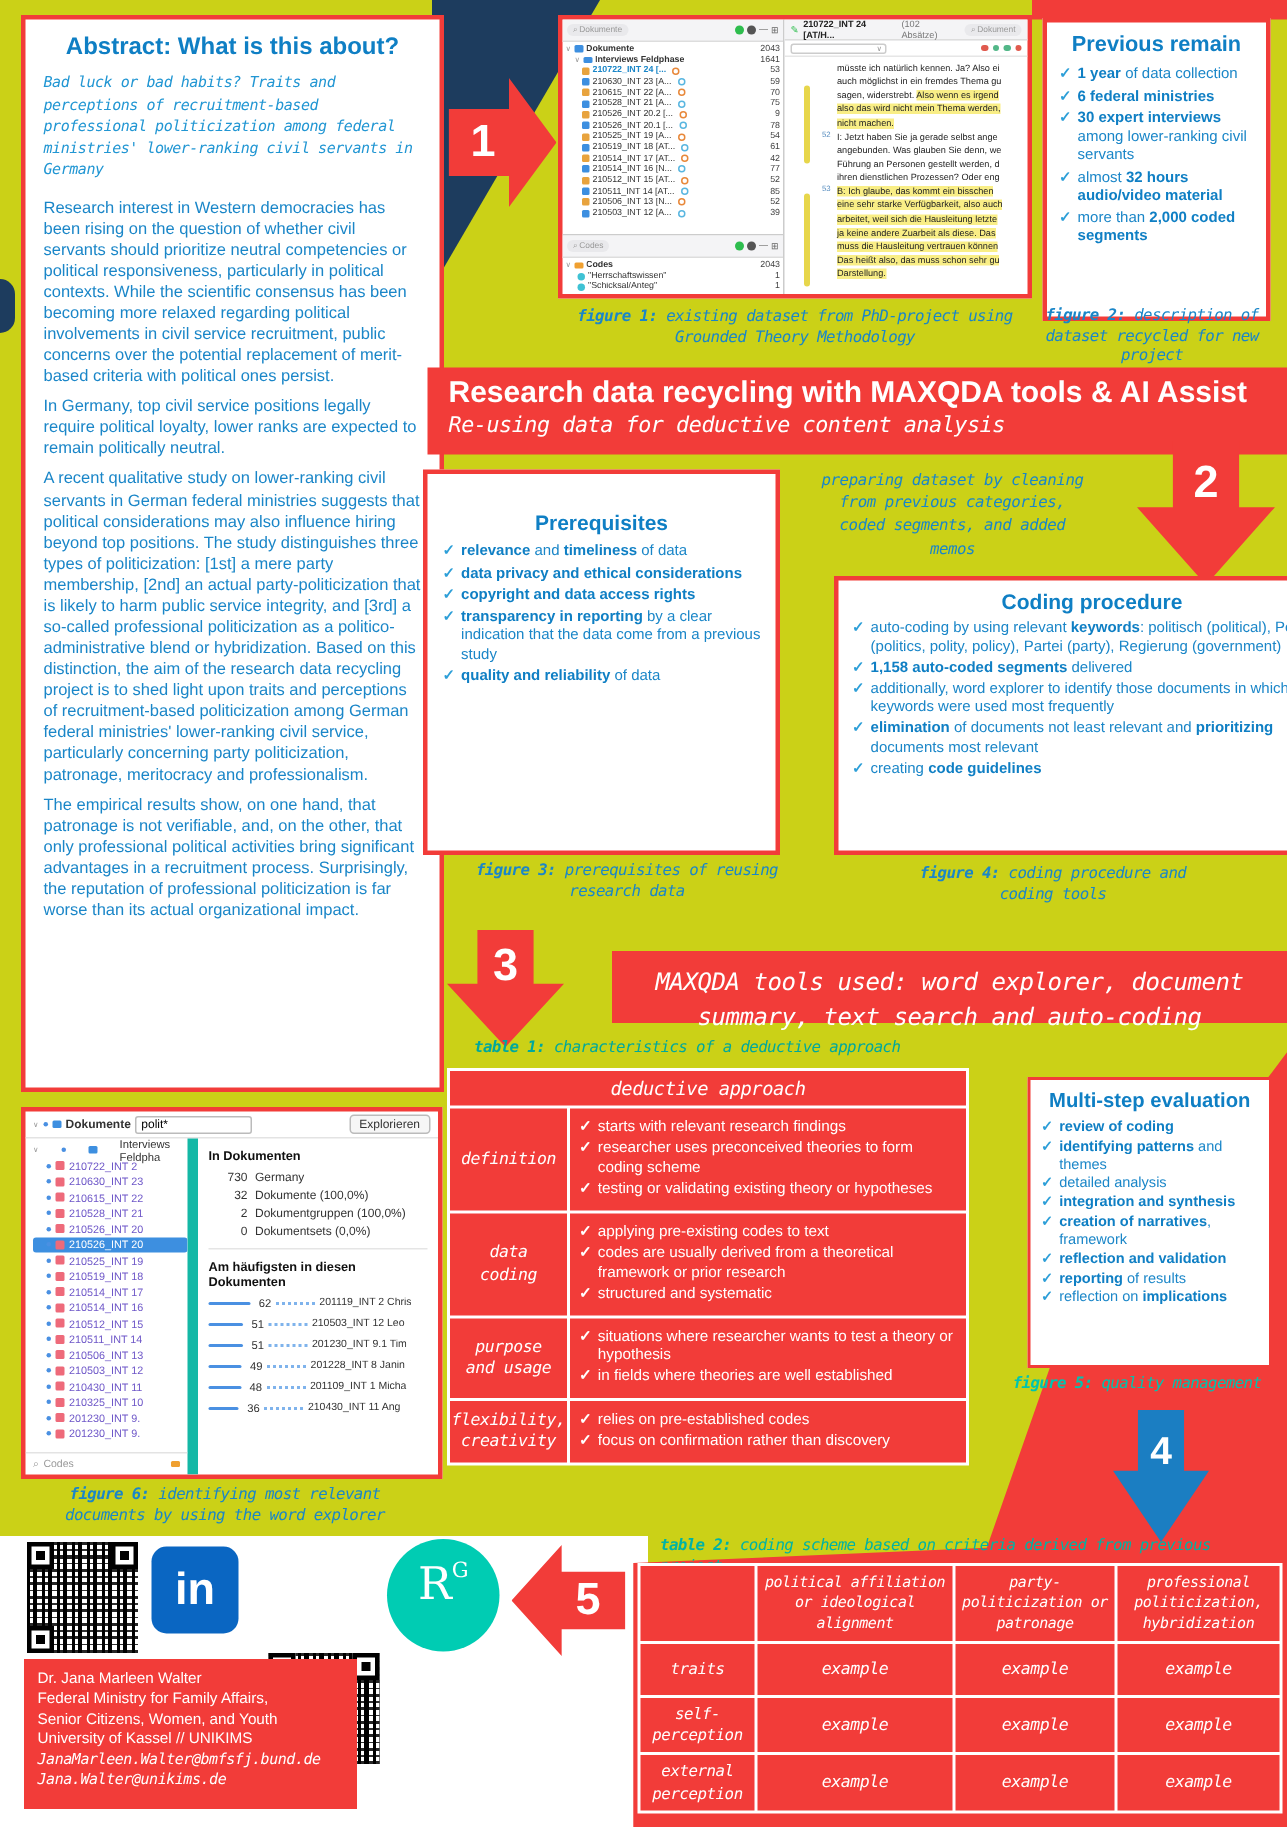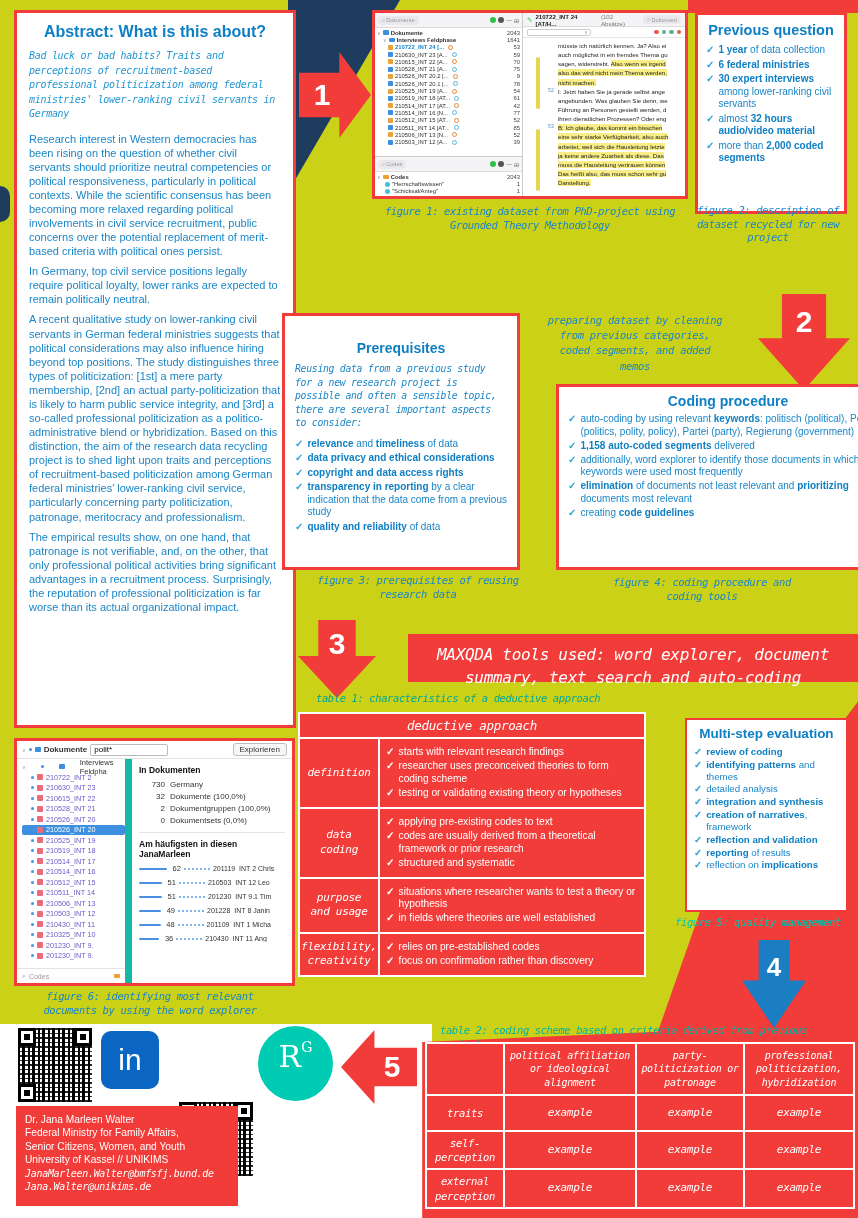--- a/index.html
+++ b/index.html
@@ -28,21 +28,21 @@
   .ar-right{clip-path:polygon(0 24%,56% 24%,56% 0,100% 50%,56% 100%,56% 76%,0 76%)}
   .ar-left{clip-path:polygon(100% 24%,44% 24%,44% 0,0 50%,44% 100%,44% 76%,100% 76%)}
   .arrow1{left:299px;top:52px;width:72px;height:86px;padding-right:26px}
   .arrow2{left:758px;top:294px;width:92px;height:96px;padding-bottom:40px}
   .arrow3{left:298px;top:620px;width:78px;height:78px;padding-bottom:30px}
   .arrow4{left:742px;top:940px;width:64px;height:88px;background:var(--arrowBlue);padding-bottom:34px;font-size:26px}
   .arrow5{left:341px;top:1030px;width:76px;height:74px;padding-left:26px}
 
   
   .cap{font-family:"DejaVu Sans Mono",monospace;font-style:italic;color:var(--blue);font-size:10.5px;line-height:1.3;text-align:center;letter-spacing:-0.4px}
-  .cap .cl{font-weight:normal}
+  .cap .cl{font-weight:bold}
   .cap-fig1{left:375px;top:205px;width:310px}
   .cap-fig2{left:682px;top:204px;width:172px}
   .cap-fig3{left:312px;top:574px;width:212px}
   .cap-fig4{left:594px;top:576px;width:216px}
   .cap-t1{left:316px;top:692px;width:346px;text-align:left;color:var(--teal)}
   .cap-fig5{left:662px;top:916px;width:192px;color:var(--tealBright)}
   .cap-fig6{left:24px;top:990px;width:252px}
   .cap-t2{left:440px;top:1024px;width:414px;text-align:left;color:#00b3a4}
 
   
@@ -173,21 +173,21 @@
   .bname{white-space:nowrap;overflow:hidden;font-size:7px}
 
   
   .qr{width:74px;height:74px;background-color:#fff;position:relative;
       background-image:repeating-linear-gradient(0deg,rgba(0,0,0,.85) 0 2px,transparent 2px 5px,rgba(0,0,0,.8) 5px 6px,transparent 6px 9px),
       repeating-linear-gradient(90deg,#000 0 2px,#fff 2px 4px,#000 4px 7px,#fff 7px 10px)}
   .qr1{left:18px;top:1028px}.qr2{left:179px;top:1028px}
   .fm{position:absolute;width:18px;height:18px;border:3px solid #000;background:#fff}
   .fm::after{content:"";position:absolute;left:3px;top:3px;width:6px;height:6px;background:#000}
   .fm.tl{left:0;top:0}.fm.tr{right:0;top:0}.fm.bl2{left:0;bottom:0}
-  .liicon{left:101px;top:1031px;width:58px;height:58px;background:var(--li);border-radius:10px;color:#fff;font-weight:normal;font-size:30px;display:flex;align-items:center;justify-content:center}
+  .liicon{left:101px;top:1031px;width:58px;height:58px;background:var(--li);border-radius:10px;color:#fff;font-weight:bold;font-size:30px;display:flex;align-items:center;justify-content:center}
   .rgicon{left:258px;top:1026px;width:75px;height:75px;background:var(--rg);border-radius:50%;color:#fff;display:flex;align-items:flex-start;justify-content:center;padding-top:16px}
   .rgr{font-family:"DejaVu Serif",serif;font-size:30px;line-height:1}
   .rgg{font-family:"DejaVu Serif",serif;font-size:14px;line-height:1;margin-top:-2px}
 
   
   .contact{left:16px;top:1106px;width:222px;height:100px;background:var(--red);color:#fff;padding:7px 9px;font-size:10.2px;line-height:1.32}
   .contact .hand{font-size:10px}
   .connect{left:243px;top:1111px;width:181px;height:94px;border-width:2.5px;padding:7px 6px}
   .connect .boxtitle{font-size:13px;margin-bottom:5px}
   .connect-body{font-size:9.6px;color:var(--blue);text-align:center;line-height:1.4}
@@ -454,21 +454,21 @@
             </div>
           </div>
       </div>
     </div>
   </div>
   <div class="abs cap cap-fig1">
     <span class="cl">figure 1:</span><span> existing dataset from PhD-project using Grounded Theory Methodology</span>
   </div>
 
   <div class="abs wbox prevbox">
-    <div class="boxtitle">Previous question</div>
+    <div class="boxtitle">Previous remain</div>
     <div>
         <div class="chk-row">
           <span class="chk">✓</span>
           <span class="chk-txt"><span class="b">1 year</span><span> of data collection</span></span>
         </div>
         <div class="chk-row">
           <span class="chk">✓</span>
           <span class="chk-txt"><span class="b">6 federal ministries</span></span>
         </div>
         <div class="chk-row">
@@ -482,24 +482,27 @@
         <div class="chk-row">
           <span class="chk">✓</span>
           <span class="chk-txt"><span>more than </span><span class="b">2,000 coded segments</span></span>
         </div>
       </div>
   </div>
   <div class="abs cap cap-fig2">
     <span class="cl">figure 2:</span><span> description of dataset recycled for new project</span>
   </div>
 
+  <div class="abs banner">
+    <div class="banner-title">Research data recycling with MAXQDA tools &amp; AI Assist</div>
+    <div class="banner-sub hand">Re-using data for deductive content analysis</div>
+  </div>
 
   <div class="abs wbox prereq">
     <div class="boxtitle">Prerequisites</div>
-    <div class="prereq-intro hand">Reusing data from a previous study for a new research project is possible and often a sensible topic, there are several important aspects to consider:</div>
     <div>
         <div class="chk-row">
           <span class="chk">✓</span>
           <span class="chk-txt"><span class="b">relevance</span><span> and </span><span class="b">timeliness</span><span> of data</span></span>
         </div>
         <div class="chk-row">
           <span class="chk">✓</span>
           <span class="chk-txt"><span class="b">data privacy and ethical considerations</span></span>
         </div>
         <div class="chk-row">
@@ -796,21 +799,21 @@
             <div class="stat">
               <span class="sn">2</span>
               <span class="sl">Dokumentgruppen (100,0%)</span>
             </div>
             <div class="stat">
               <span class="sn">0</span>
               <span class="sl">Dokumentsets (0,0%)</span>
             </div>
           </div>
         <div class="f6div"></div>
-        <div class="f6h">Am häufigsten in diesen JanaMarleen</div>
+        <div class="f6h">Am häufigsten in diesen Dokumenten</div>
         <div>
             <div class="bar">
               <span class="bline" style="width: 27.9px;"></span>
               <span class="bv">62</span>
               <span class="bdots"></span>
               <span class="bname">201119_INT 2 Chris</span>
             </div>
             <div class="bar">
               <span class="bline" style="width: 22.95px;"></span>
               <span class="bv">51</span>

